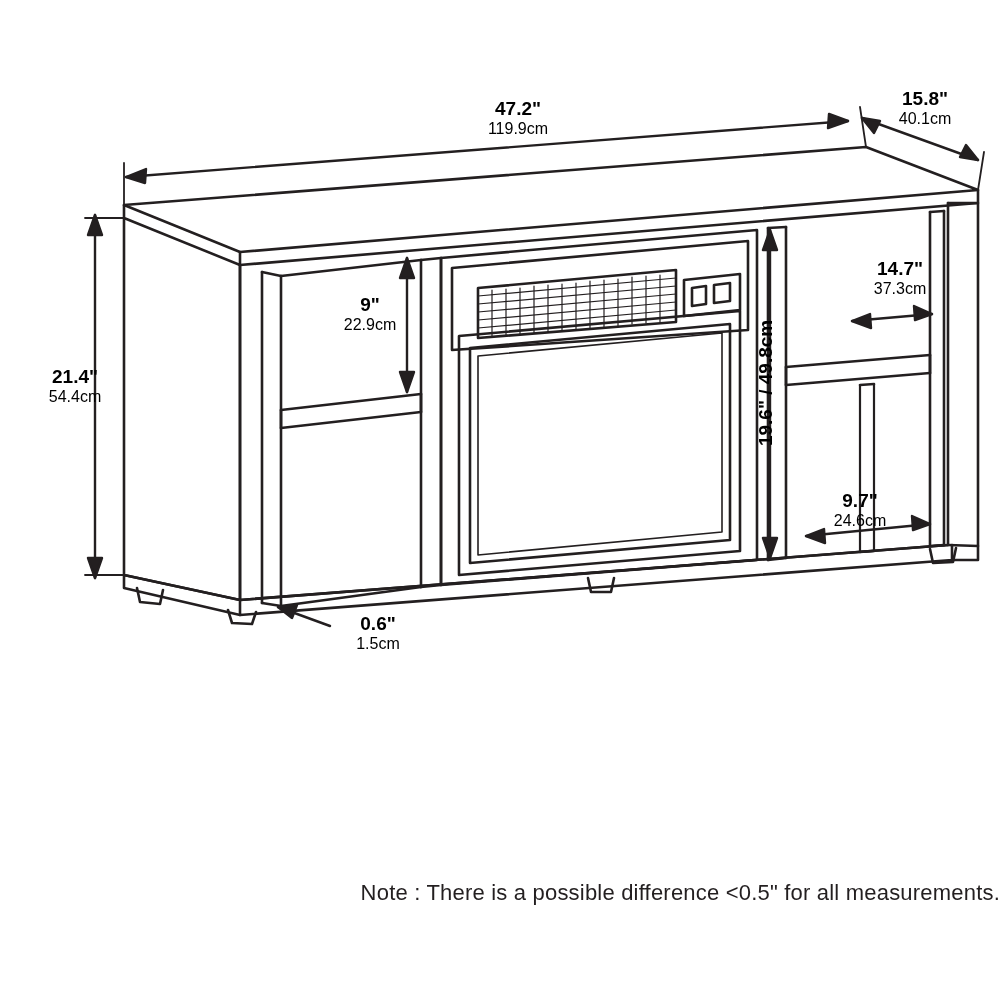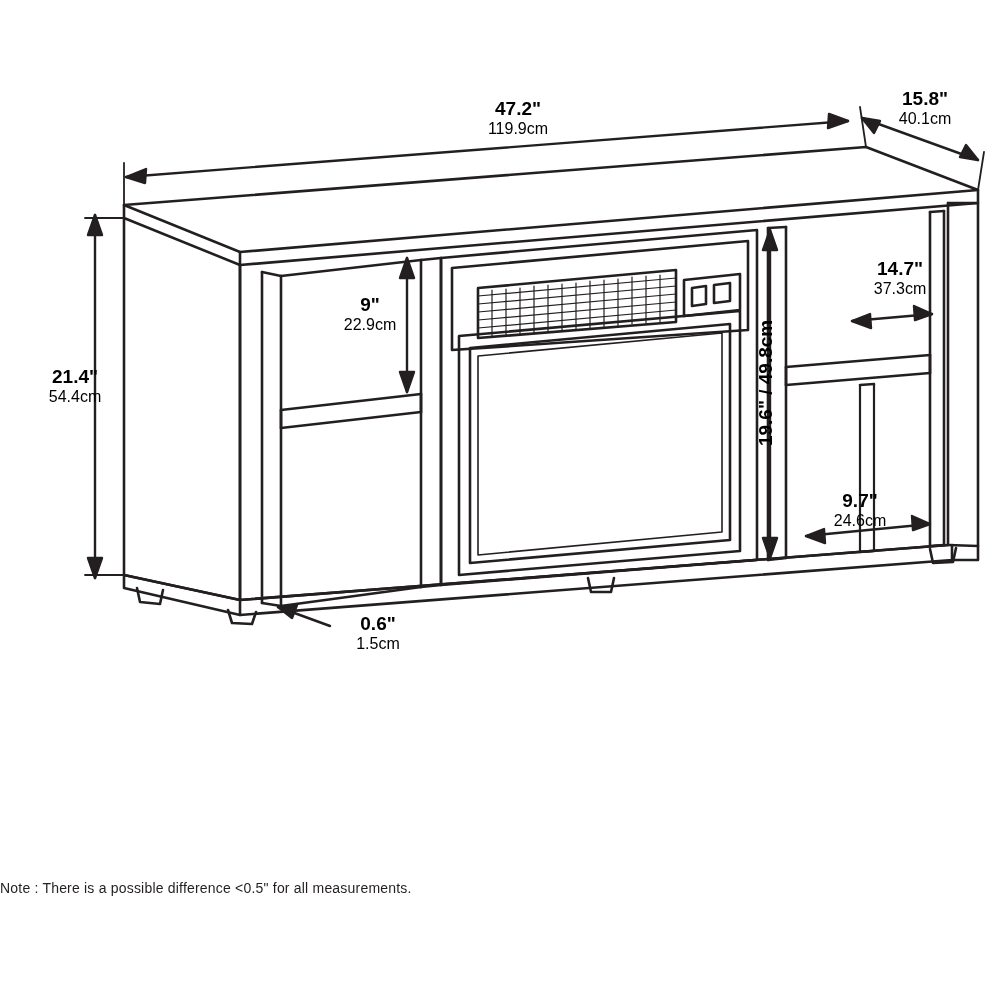--- a/index.html
+++ b/index.html
@@ -43,22 +43,22 @@
   }
   .rot90 {
     transform: rotate(-90deg);
     transform-origin: center center;
   }
   .note {
     position: absolute;
     left: 0;
     top: 880px;
     width: 1000px;
-    text-align: left;
-    font-size: 14px;
+    text-align: right;
+    font-size: 22px;
     color: #231f20;
     letter-spacing: 0.2px;
   }
 </style>
 </head>
 <body>
 
 <div id="stage">
 
   <svg id="diagram" viewBox="0 0 1000 1000">

